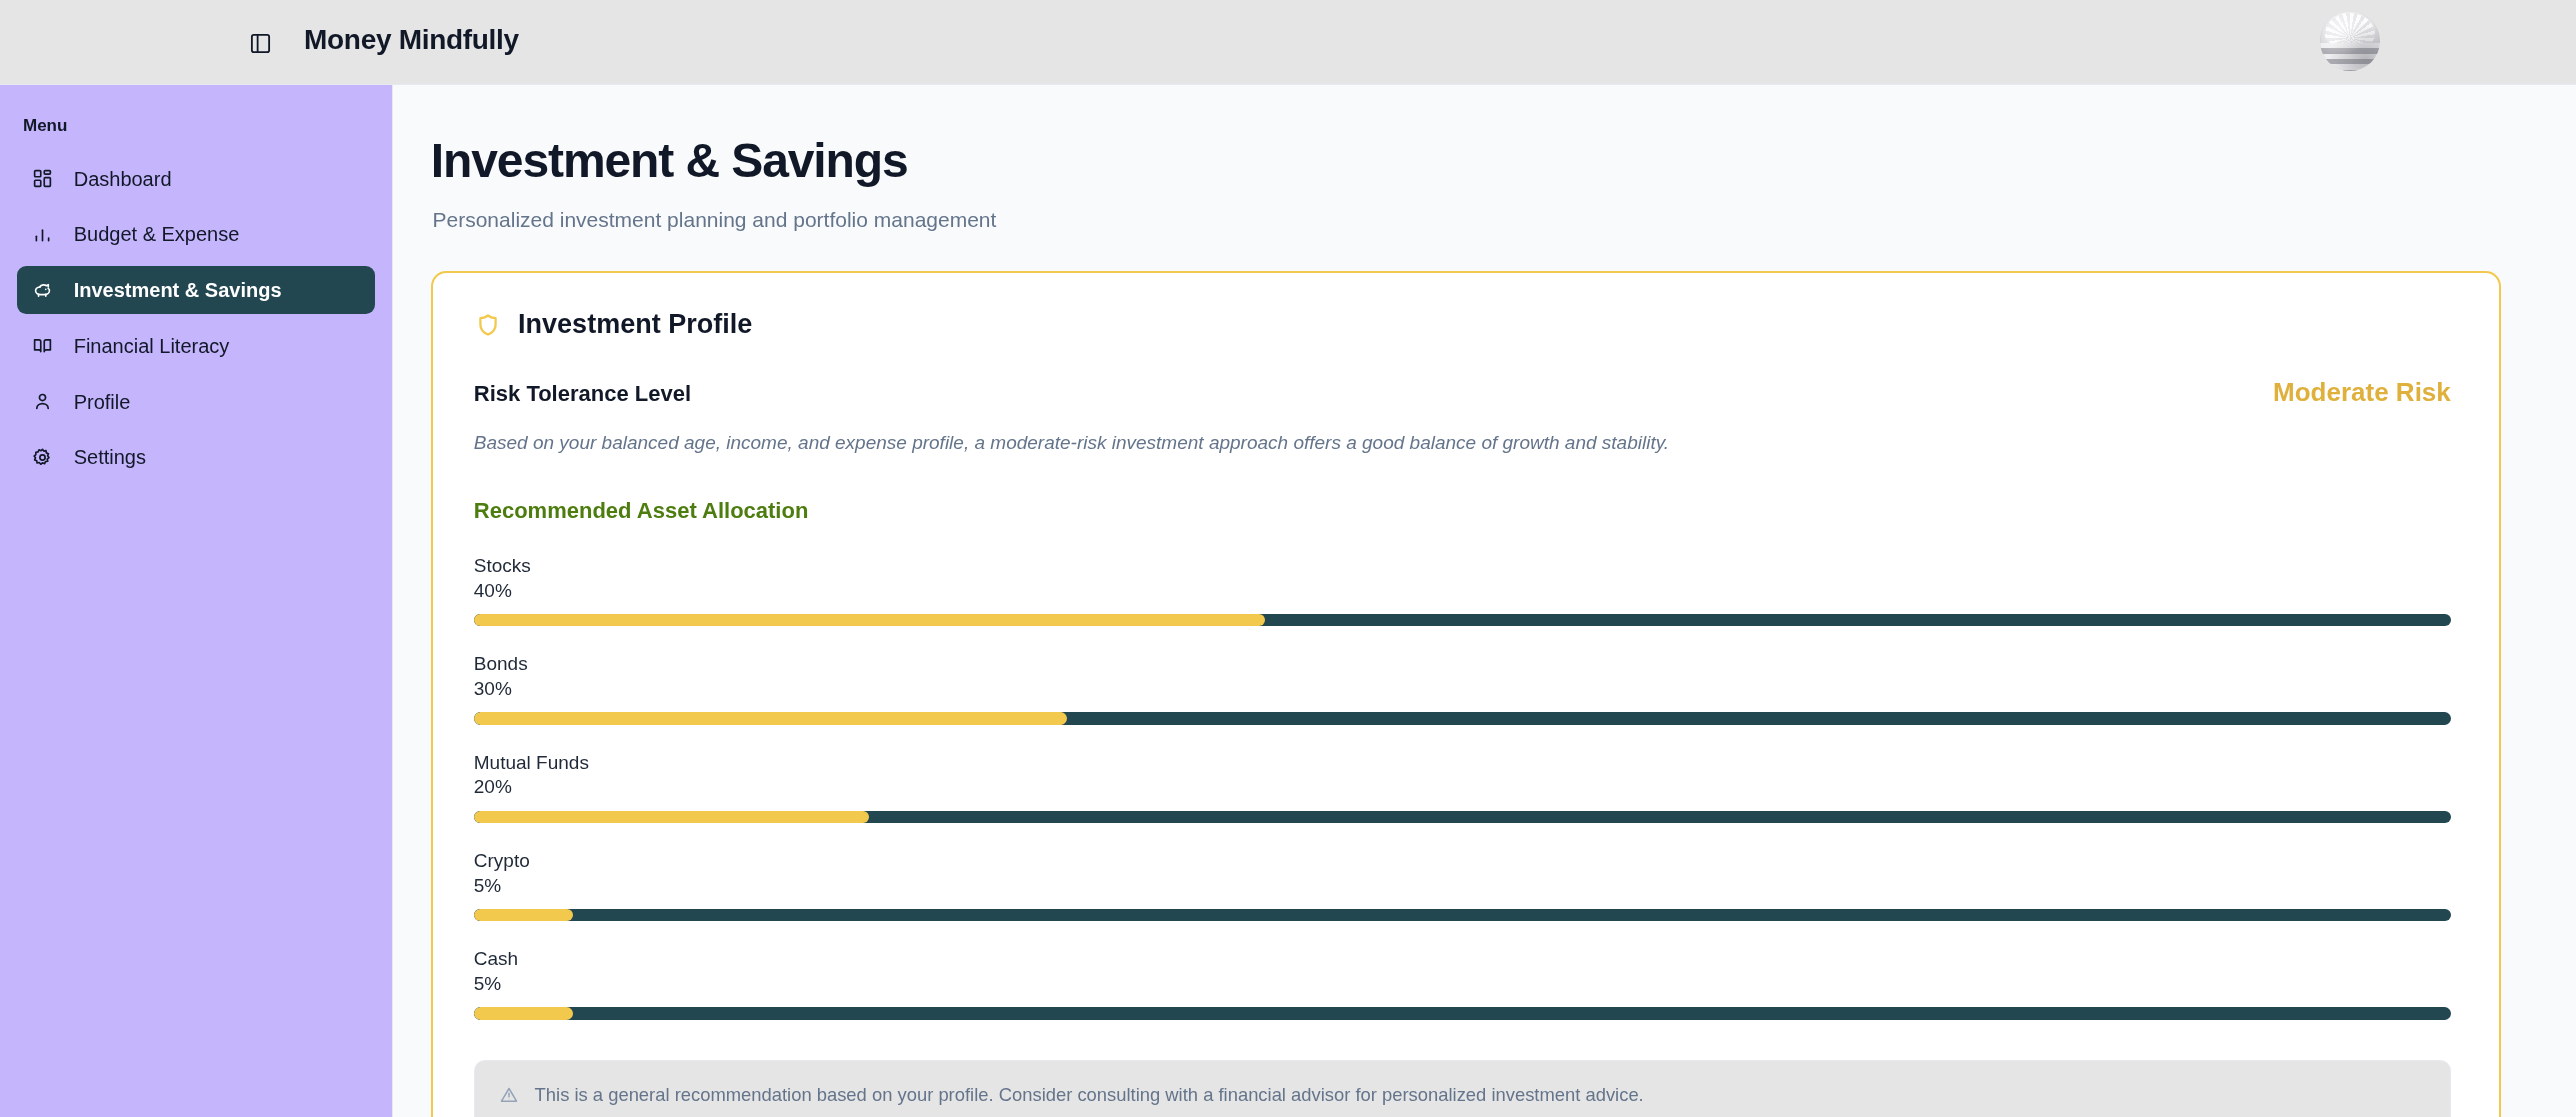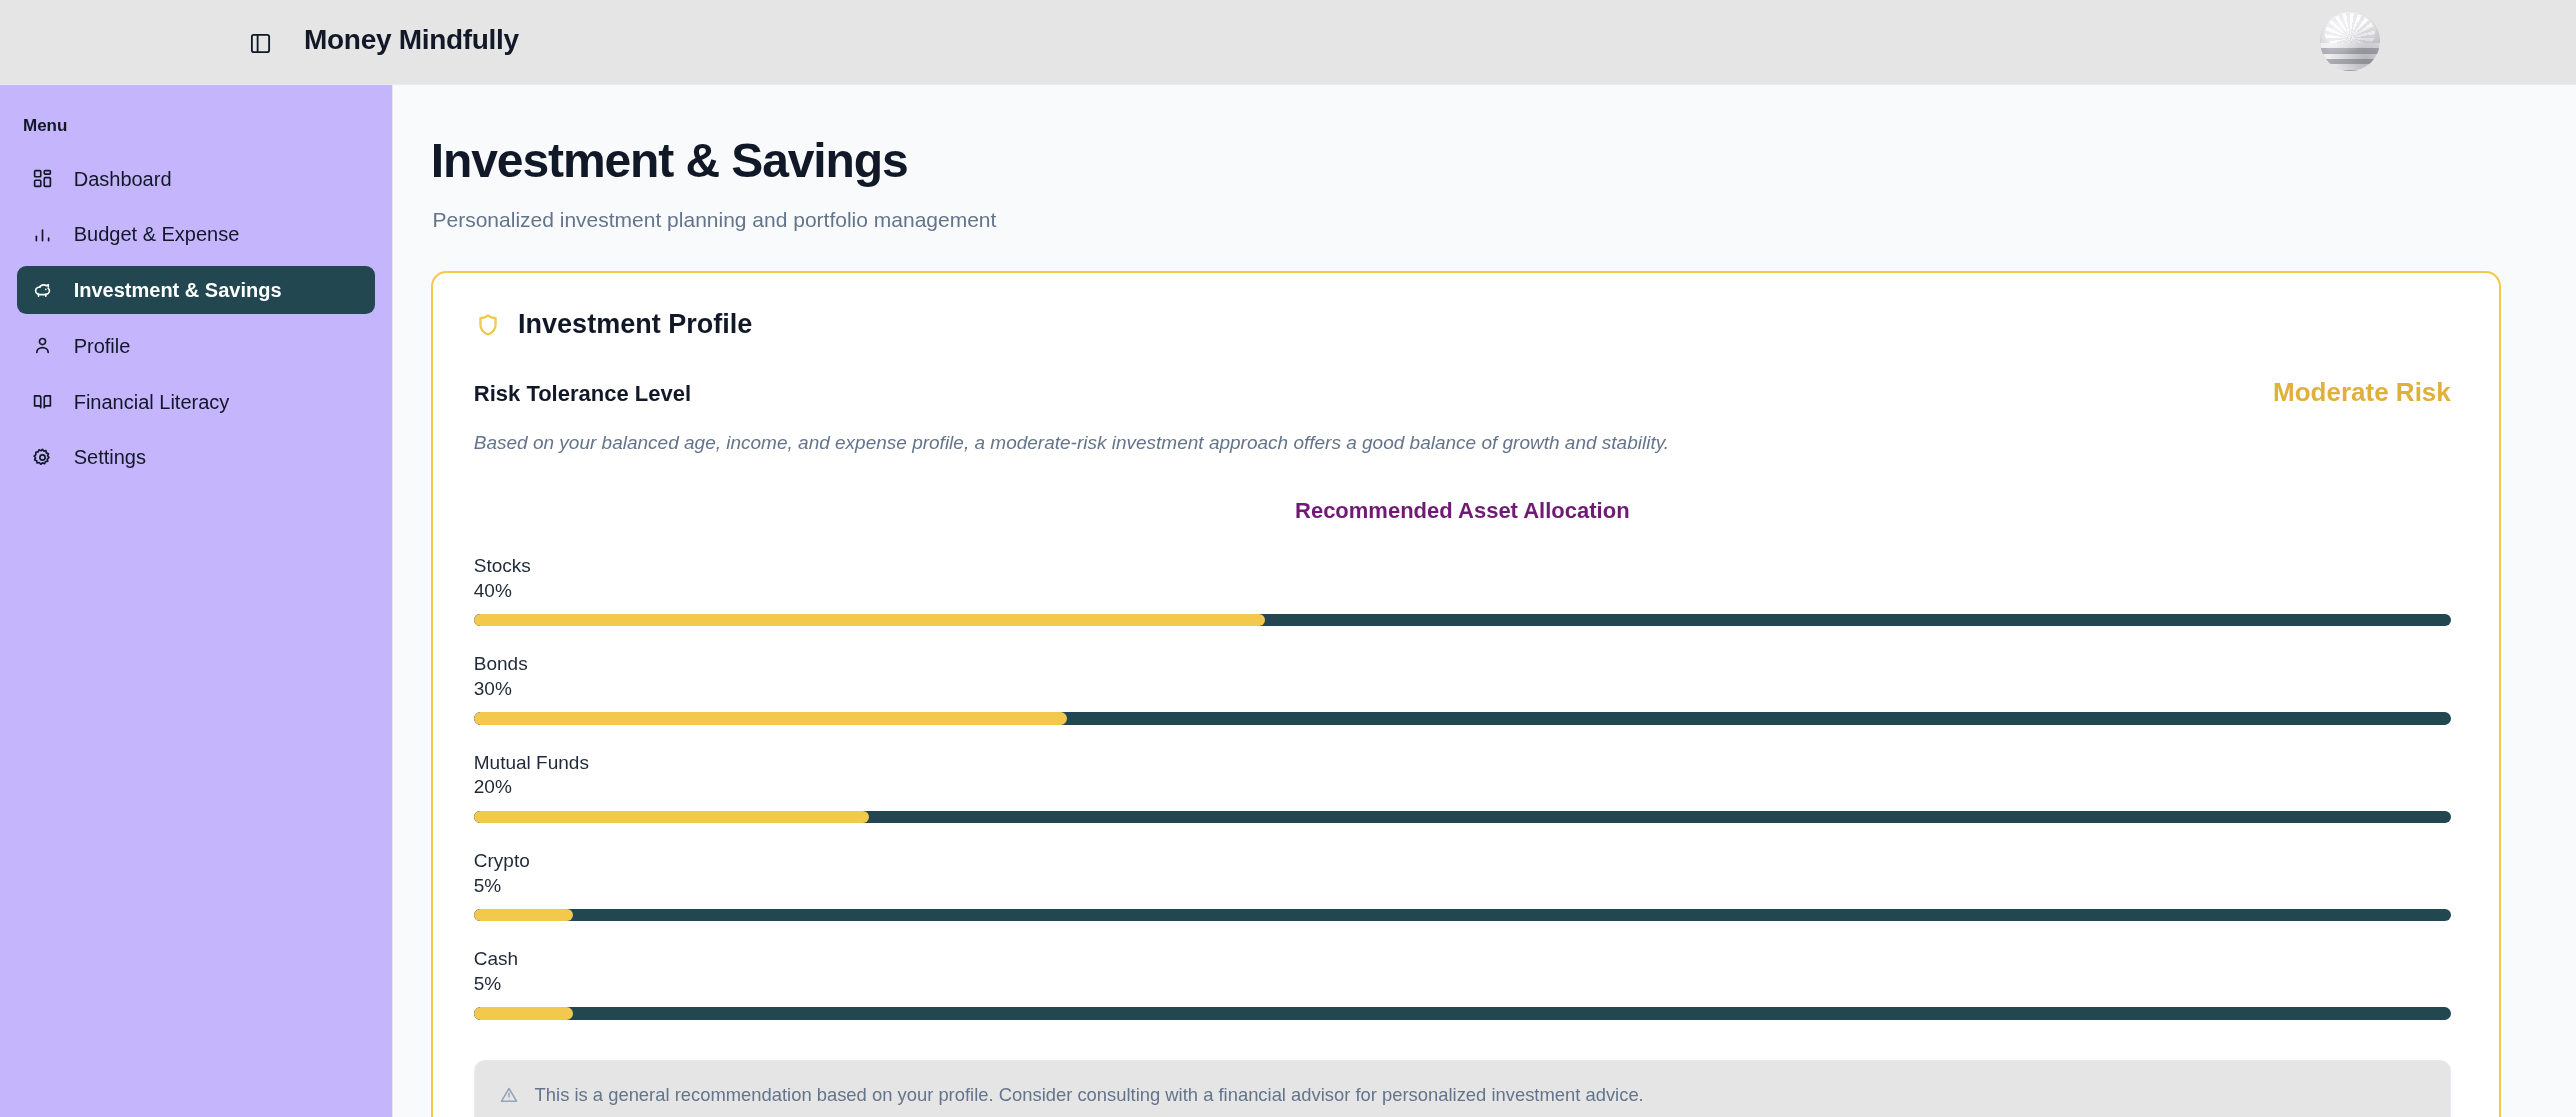--- a/index.html
+++ b/index.html
@@ -237,23 +237,22 @@
     font-size: 19px;
     color: #64748b;
     line-height: 1.45;
     font-style: italic;
   }
 
   .alloc-title {
     margin-top: 41px;
     font-size: 22px;
     font-weight: bold;
-    color: #701a75;
-    line-height: 1.3;
-    text-align: center;
+    color: #4d7c0f;
+    line-height: 1.3;
   }
 
   .alloc-list { margin-top: 28px; }
 
   .alloc-row { margin-bottom: 26px; }
   .alloc-row:last-child { margin-bottom: 0; }
 
   .alloc-head {
     display: flex;
     align-items: baseline;
@@ -371,35 +370,35 @@
           <line x1="7.3" y1="17.2" x2="7.3" y2="19.3"></line>
           <line x1="15.4" y1="17.2" x2="15.4" y2="19.3"></line>
         </svg>
       </span>
       <span class="nav-text">Investment &amp; Savings</span>
     </li>
 
     <li class="nav-item">
       <span class="nav-ico">
         <svg width="21" height="21" viewBox="0 0 24 24" fill="none" stroke="#111827" stroke-width="1.9" stroke-linecap="round" stroke-linejoin="round">
-          <circle cx="12" cy="7.5" r="3.5"></circle>
-          <path d="M5.5 20c0-3.3 2.9-5.5 6.5-5.5s6.5 2.2 6.5 5.5"></path>
-        </svg>
-      </span>
-      <span class="nav-text">Profile</span>
+          <path d="M3 5.5h5c1.1 0 2 .9 2 2V19c0-1.1-.9-2-2-2H3z"></path>
+          <path d="M21 5.5h-5c-1.1 0-2 .9-2 2V19c0-1.1.9-2 2-2h5z"></path>
+        </svg>
+      </span>
+      <span class="nav-text">Financial Literacy</span>
     </li>
 
     <li class="nav-item">
       <span class="nav-ico">
         <svg width="21" height="21" viewBox="0 0 24 24" fill="none" stroke="#111827" stroke-width="1.9" stroke-linecap="round" stroke-linejoin="round">
-          <path d="M3 5.5h5c1.1 0 2 .9 2 2V19c0-1.1-.9-2-2-2H3z"></path>
-          <path d="M21 5.5h-5c-1.1 0-2 .9-2 2V19c0-1.1.9-2 2-2h5z"></path>
-        </svg>
-      </span>
-      <span class="nav-text">Financial Literacy</span>
+          <circle cx="12" cy="7.5" r="3.5"></circle>
+          <path d="M5.5 20c0-3.3 2.9-5.5 6.5-5.5s6.5 2.2 6.5 5.5"></path>
+        </svg>
+      </span>
+      <span class="nav-text">Profile</span>
     </li>
 
     <li class="nav-item">
       <span class="nav-ico">
         <svg width="21" height="21" viewBox="0 0 24 24" fill="none" stroke="#111827" stroke-width="1.9" stroke-linecap="round" stroke-linejoin="round">
           <circle cx="12" cy="12" r="3"></circle>
           <path d="M12 2.6l1.5 2.1 2.5-.6.4 2.6 2.4 1-1 2.4 1.6 2-2 1.7.6 2.5-2.6.4-1 2.4-2.4-1-2 1.6-1.7-2-2.5.6-.4-2.6-2.4-1 1-2.4-1.6-2 2-1.7L4.4 6l2.6-.4 1-2.4 2.4 1z"></path>
         </svg>
       </span>
       <span class="nav-text">Settings</span>

